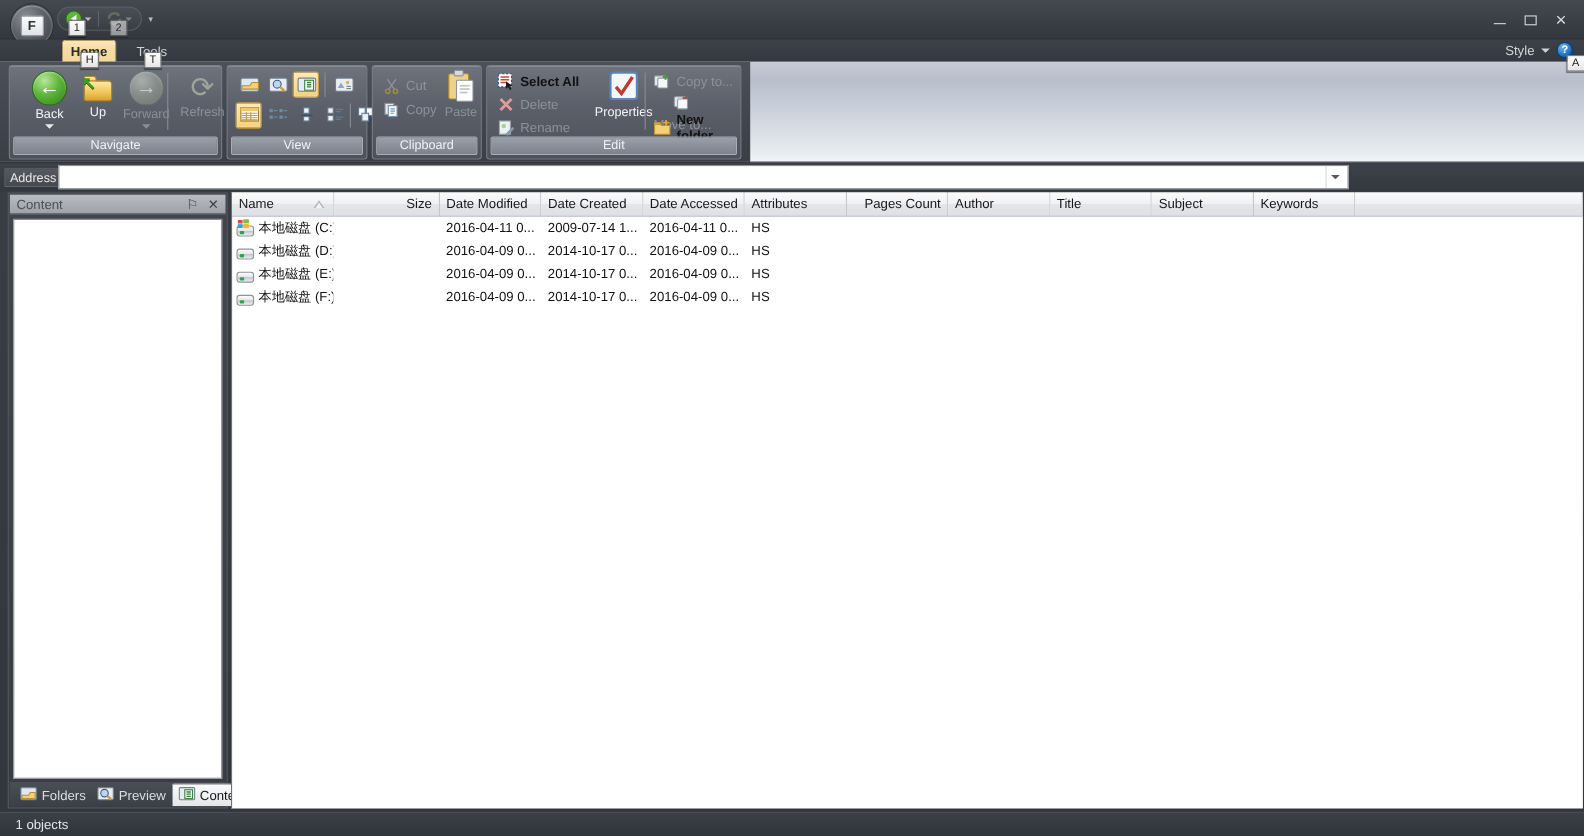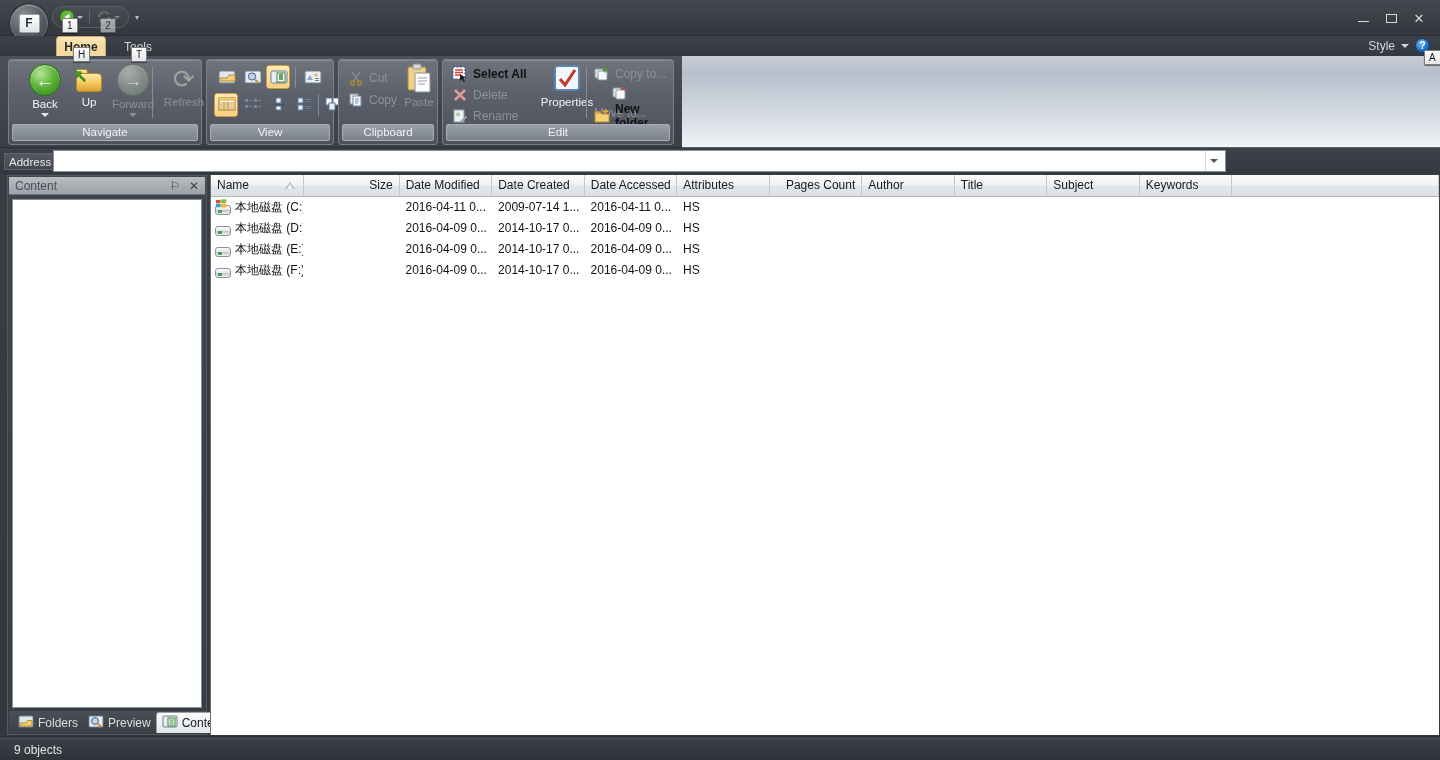--- a/index.html
+++ b/index.html
@@ -790,15 +790,15 @@
           <div class="fl-cell" style="width: 100px;"></div>
           <div class="fl-cell" style="width: 100px;"></div>
           <div class="fl-cell" style="width: 100px;"></div>
           <div class="fl-cell" style="width: 100px;"></div>
           <div class="fl-cell" style="width: 225px;"></div>
         </div>
       </div>
   </div>
 
   <div class="statusbar">
-    <span class="status-text">9 objects</span>
+    <span class="status-text">1 objects</span>
   </div>
 </div>
 
 </body></html>

